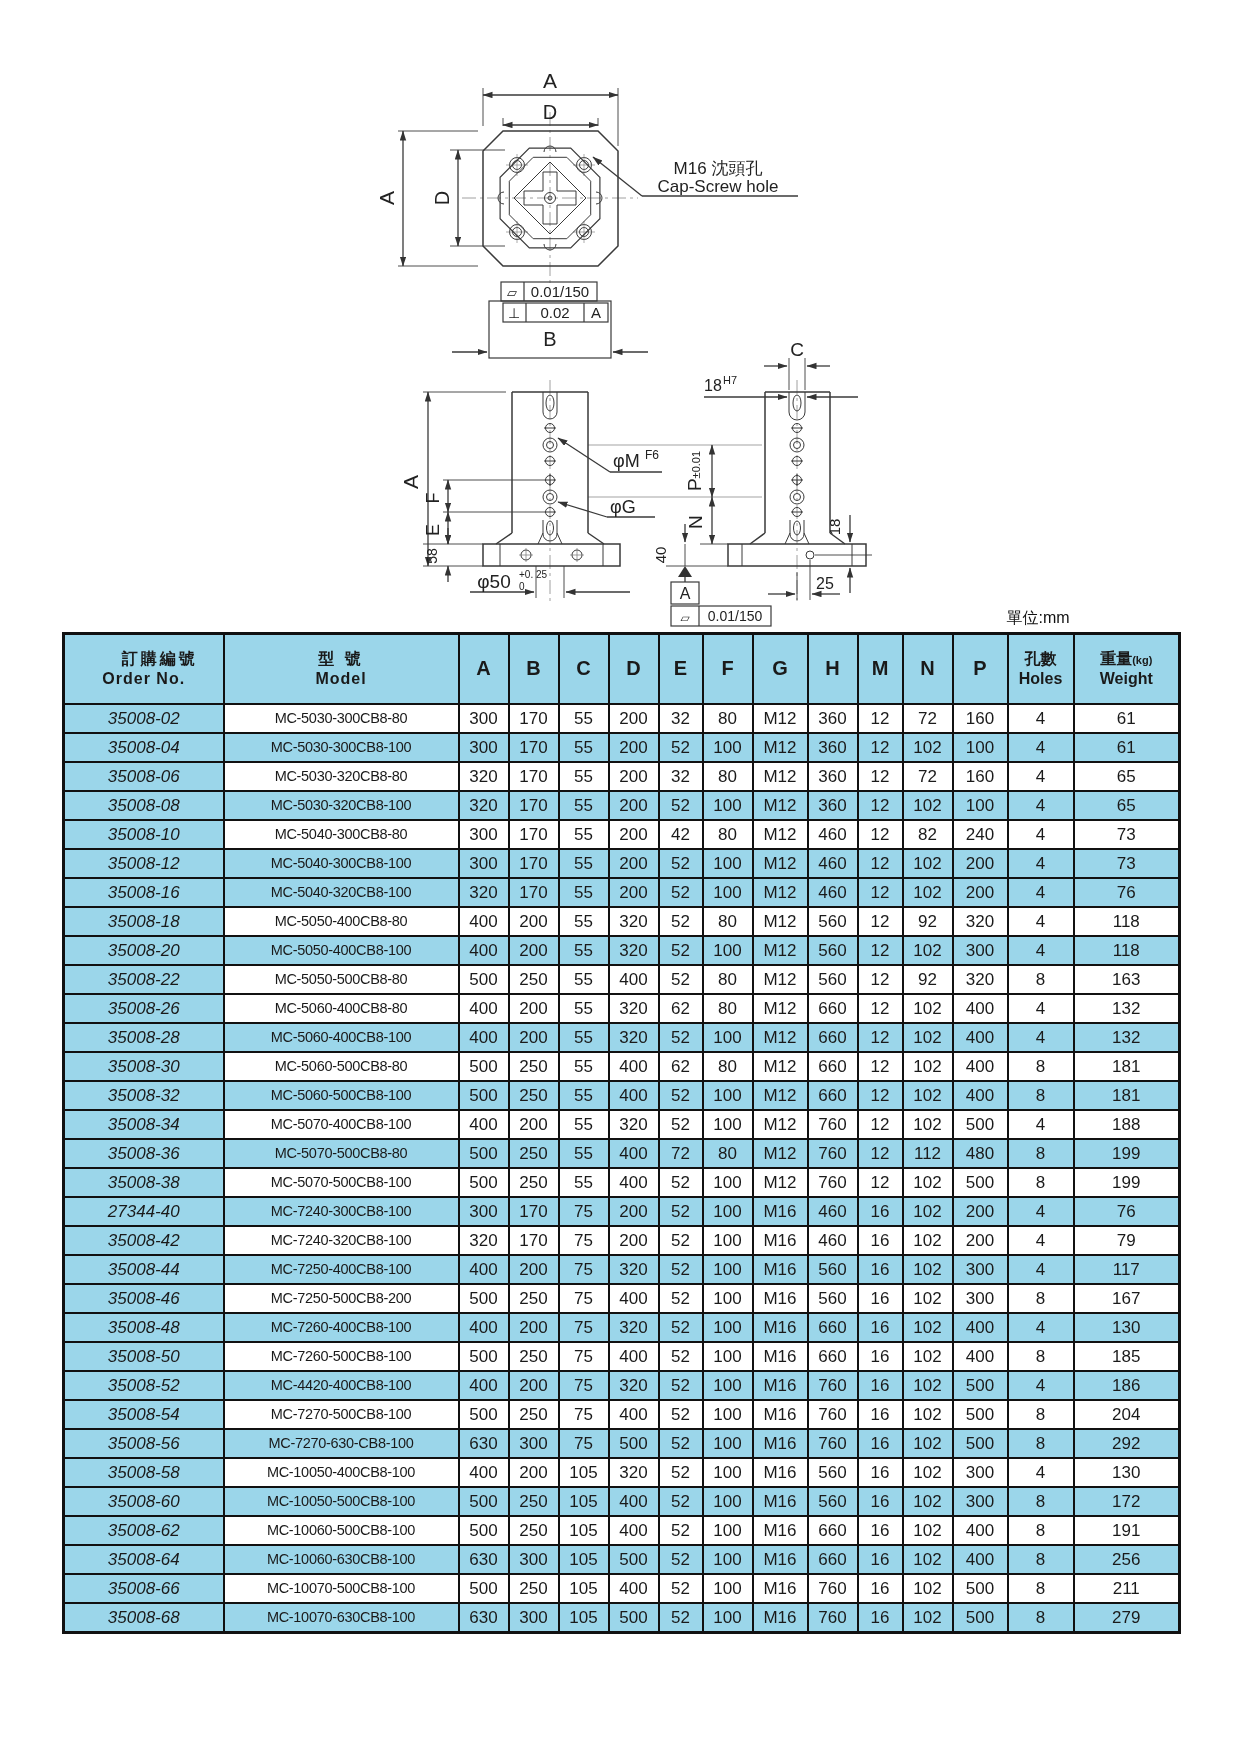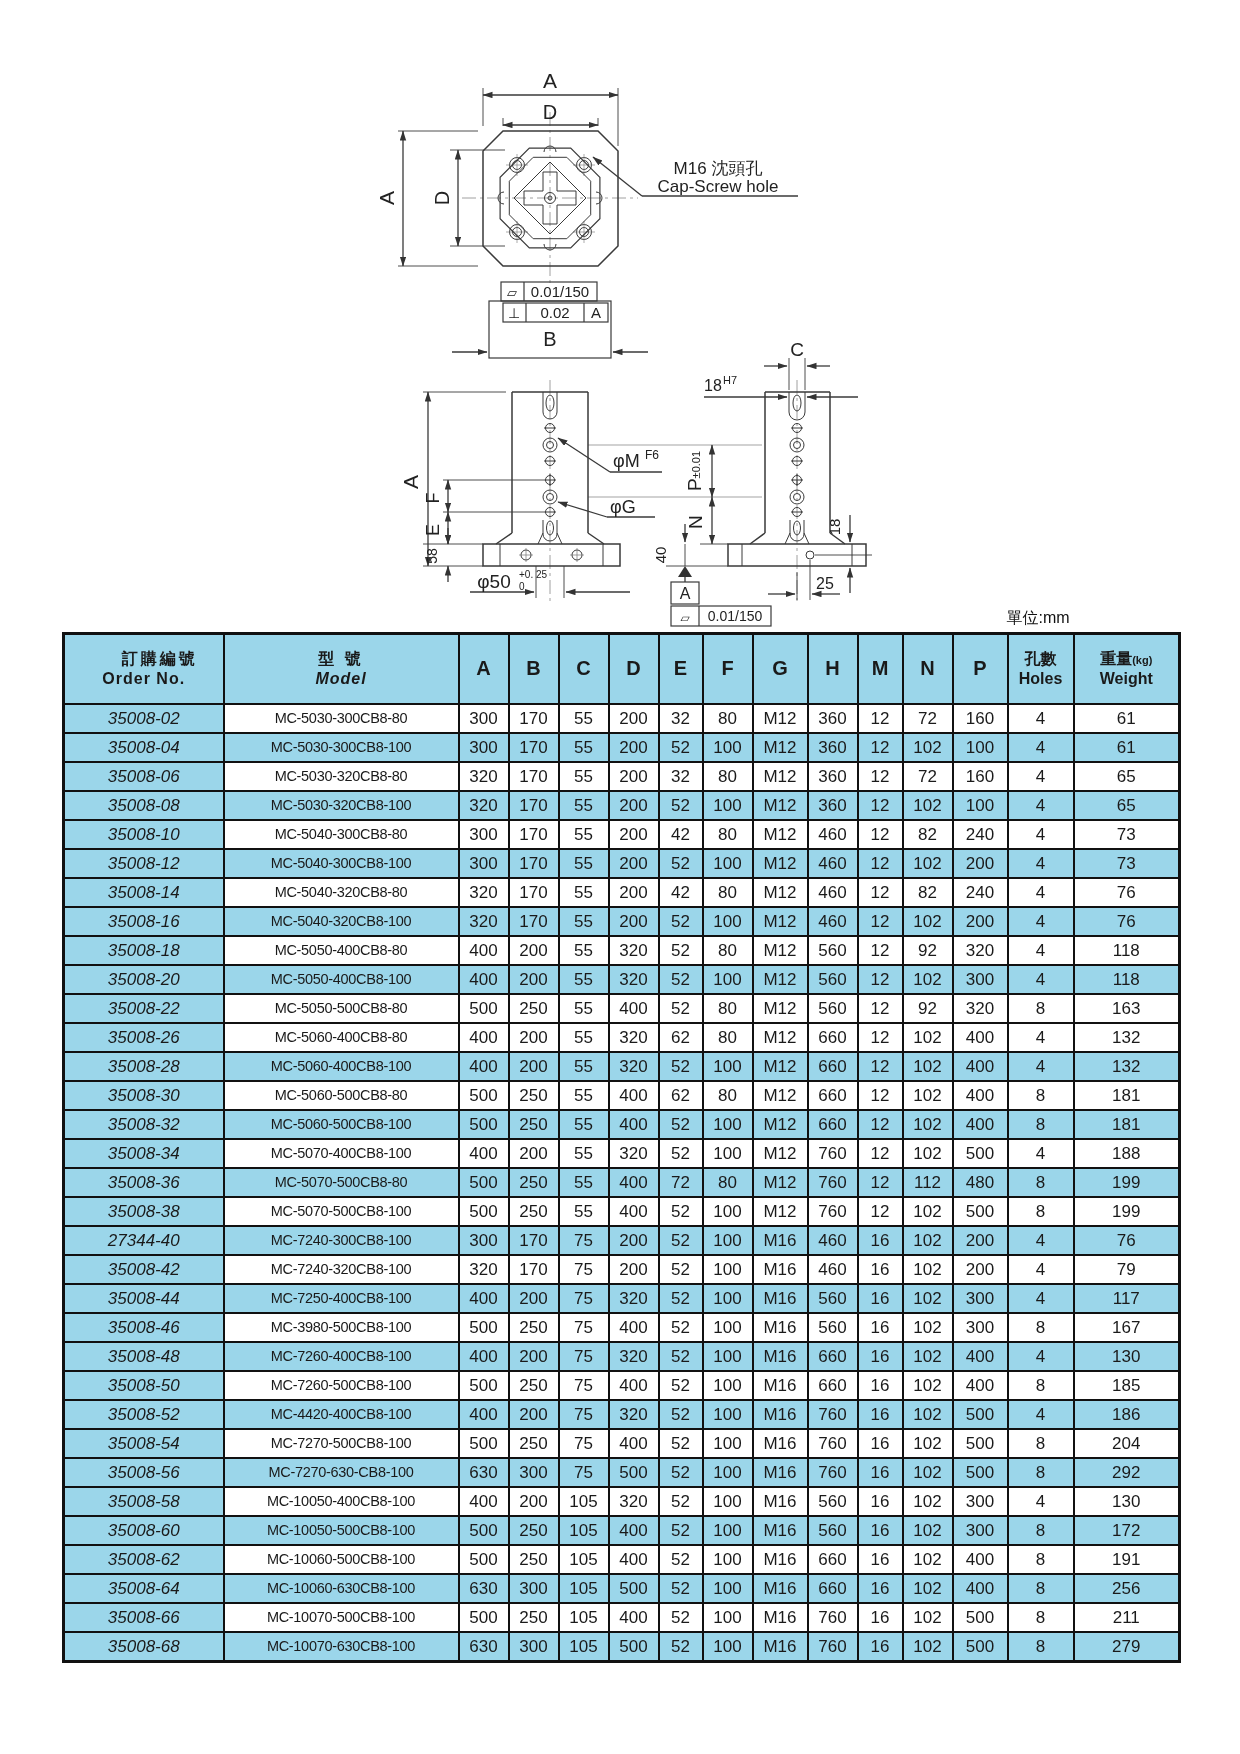--- a/index.html
+++ b/index.html
@@ -282,21 +282,21 @@
         <col style="width:106px">
     </colgroup>
     <thead>
       <tr>
         <th>
           <span class="sub" style="letter-spacing:3px;padding-left:32px;">訂購編號</span>
           <span class="sub" style="letter-spacing:1px;">Order No.</span>
         </th>
         <th>
           <span class="sub" style="letter-spacing:3px;">型 號</span>
-          <span class="sub" style="letter-spacing:1px;font-style:italic;">Model</span>
+          <span class="sub" style="letter-spacing:1px;">Model</span>
         </th>
         <th class="dim">A</th>
         <th class="dim">B</th>
         <th class="dim">C</th>
         <th class="dim">D</th>
         <th class="dim">E</th>
         <th class="dim">F</th>
         <th class="dim">G</th>
         <th class="dim">H</th>
         <th class="dim">M</th>
@@ -408,37 +408,20 @@
           <td>52</td>
           <td>100</td>
           <td>M12</td>
           <td>460</td>
           <td>12</td>
           <td>102</td>
           <td>200</td>
           <td>4</td>
           <td>73</td>
         </tr>
-        <tr class="row-white">
-          <td class="c-order">35008-14</td>
-          <td class="c-model">MC-5040-320CB8-80</td>
-          <td>320</td>
-          <td>170</td>
-          <td>55</td>
-          <td>200</td>
-          <td>42</td>
-          <td>80</td>
-          <td>M12</td>
-          <td>460</td>
-          <td>12</td>
-          <td>82</td>
-          <td>240</td>
-          <td>4</td>
-          <td>76</td>
-        </tr>
         <tr class="row-cyan">
           <td class="c-order">35008-16</td>
           <td class="c-model">MC-5040-320CB8-100</td>
           <td>320</td>
           <td>170</td>
           <td>55</td>
           <td>200</td>
           <td>52</td>
           <td>100</td>
           <td>M12</td>
@@ -665,21 +648,21 @@
           <td>M16</td>
           <td>560</td>
           <td>16</td>
           <td>102</td>
           <td>300</td>
           <td>4</td>
           <td>117</td>
         </tr>
         <tr class="row-white">
           <td class="c-order">35008-46</td>
-          <td class="c-model">MC-3980-500CB8-100</td>
+          <td class="c-model">MC-7250-500CB8-200</td>
           <td>500</td>
           <td>250</td>
           <td>75</td>
           <td>400</td>
           <td>52</td>
           <td>100</td>
           <td>M16</td>
           <td>560</td>
           <td>16</td>
           <td>102</td>

